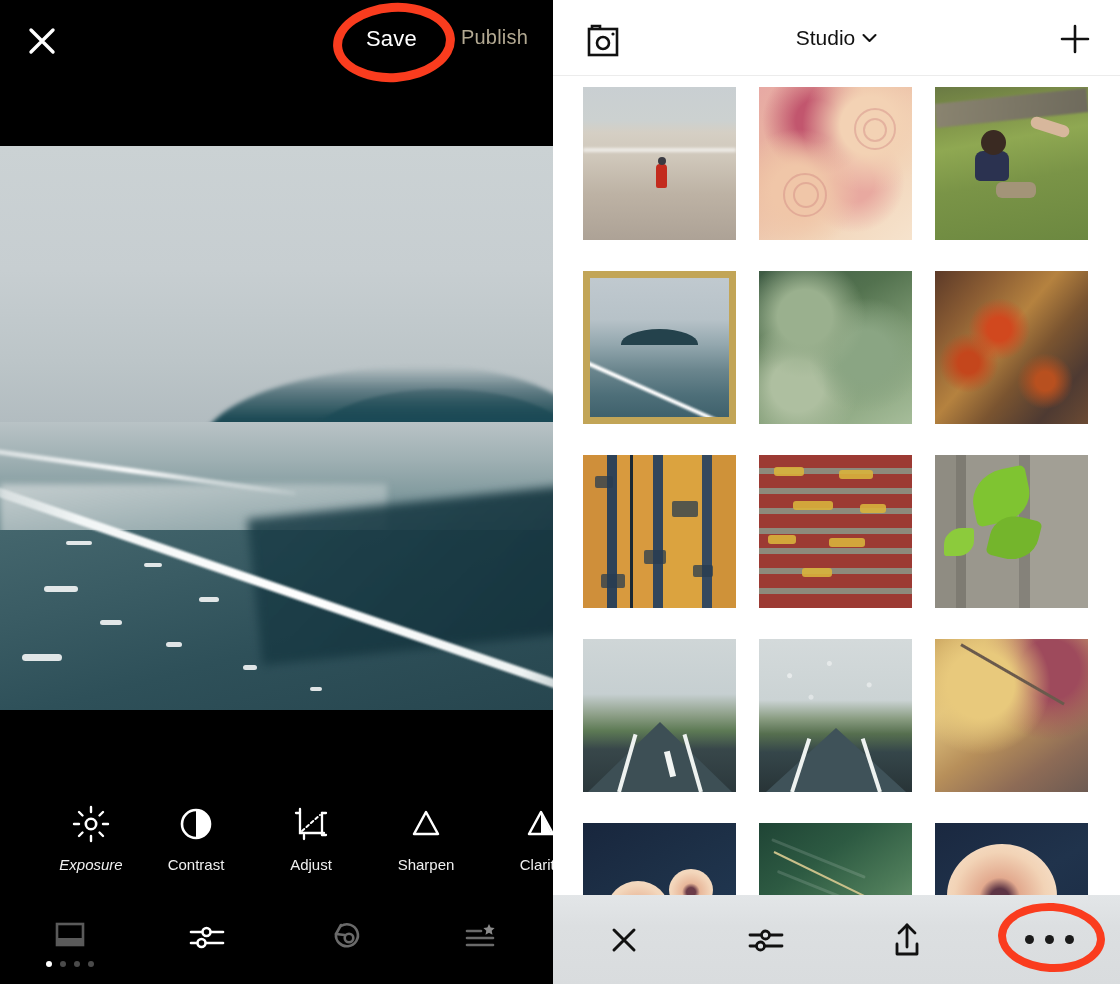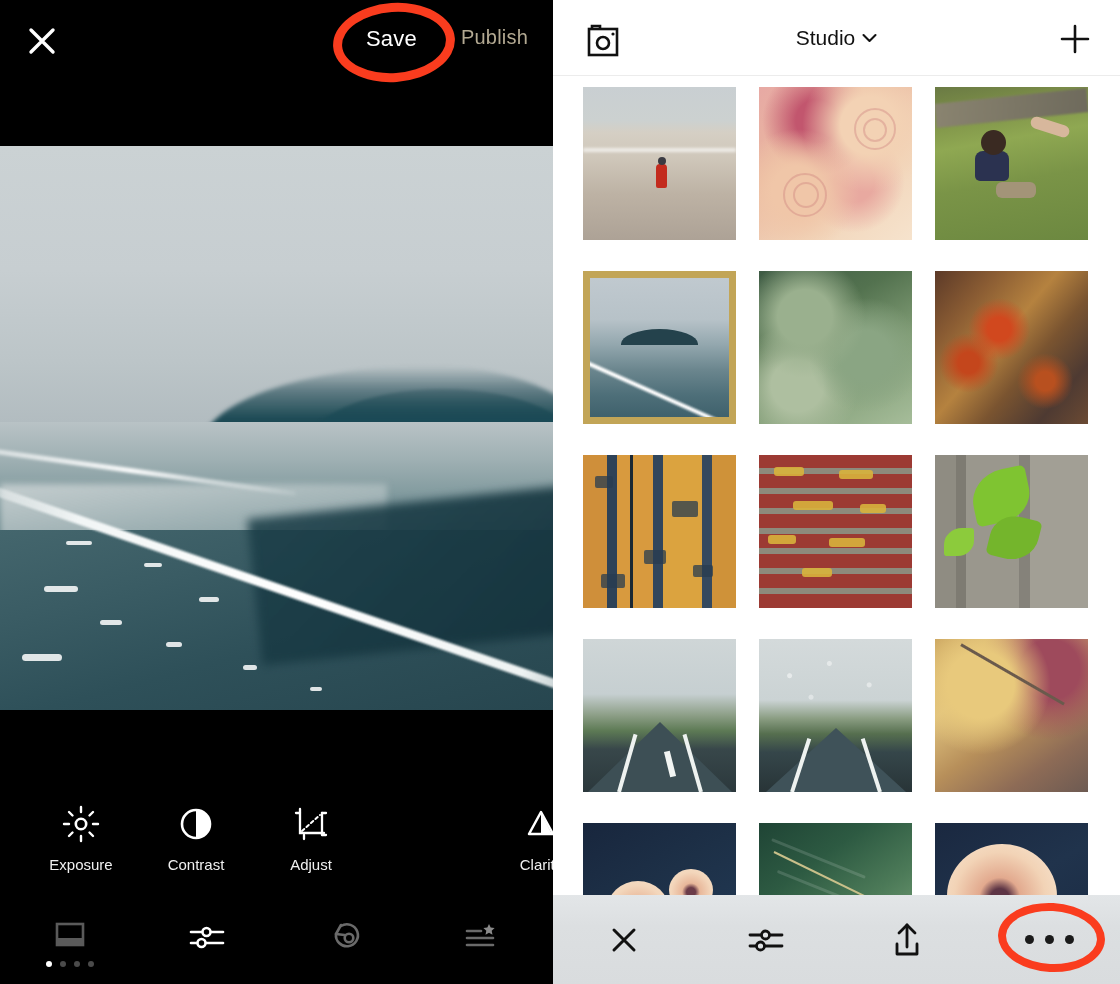--- a/index.html
+++ b/index.html
@@ -334,21 +334,21 @@
       <div class="pv-speck" style="left:44%; top:92%; width:14px; height:5px; border-radius:4px;"></div>
       <div class="pv-speck" style="left:26%; top:74%; width:18px; height:4px; border-radius:3px;"></div>
       <div class="pv-speck" style="left:12%; top:70%; width:26px; height:4px; border-radius:3px;"></div>
       <div class="pv-speck" style="left:56%; top:96%; width:12px; height:4px; border-radius:3px;"></div>
       <div class="pv-speck" style="left:36%; top:80%; width:20px; height:5px; border-radius:4px;"></div>
     </div>
     <div id="photo-bottom-gap"></div>
 
     <div id="tool-row">
 
-      <div class="tool" style="left:26px;">
+      <div class="tool" style="left:36px;font-style:italic;">
         <div class="tool-ic">
           <svg width="40" height="40" viewBox="0 0 40 40">
             <circle cx="20" cy="20" r="5.2" fill="none" stroke="#fff" stroke-width="2.6"></circle>
             <g stroke="#fff" stroke-width="2.4" stroke-linecap="round">
               <path d="M20 3 v5"></path>
                 <path d="M20 32 v5"></path>
               <path d="M3 20 h5"></path>
                 <path d="M32 20 h5"></path>
               <path d="M8 8 l3.5 3.5"></path>
                 <path d="M28.5 28.5 l3.5 3.5"></path>
@@ -382,20 +382,28 @@
       <div class="tool" style="left:141px;">
         <div class="tool-ic">
           <svg width="40" height="40" viewBox="0 0 40 40">
             <circle cx="20" cy="20" r="14" fill="none" stroke="#fff" stroke-width="2.6"></circle>
             <path d="M20 6 A14 14 0 0 1 20 34 Z" fill="#fff"></path>
           </svg>
         </div>
         <div class="tool-lbl">Contrast</div>
       </div>
 
+      <div class="tool" style="left:371px;">
+        <div class="tool-ic">
+          <svg width="40" height="40" viewBox="0 0 40 40">
+            <path d="M20 8 L32 30 H8 Z" fill="none" stroke="#fff" stroke-width="2.5" stroke-linejoin="round"></path>
+          </svg>
+        </div>
+        <div class="tool-lbl">Sharpen</div>
+      </div>
 
       <div class="tool" style="left:486px;">
         <div class="tool-ic">
           <svg width="40" height="40" viewBox="0 0 40 40">
             <path d="M20 8 L32 30 H8 Z" fill="none" stroke="#fff" stroke-width="2.5" stroke-linejoin="round"></path>
             <path d="M20 9 L30.5 29.2 H20 Z" fill="#fff"></path>
           </svg>
         </div>
         <div class="tool-lbl">Clarity</div>
       </div>

